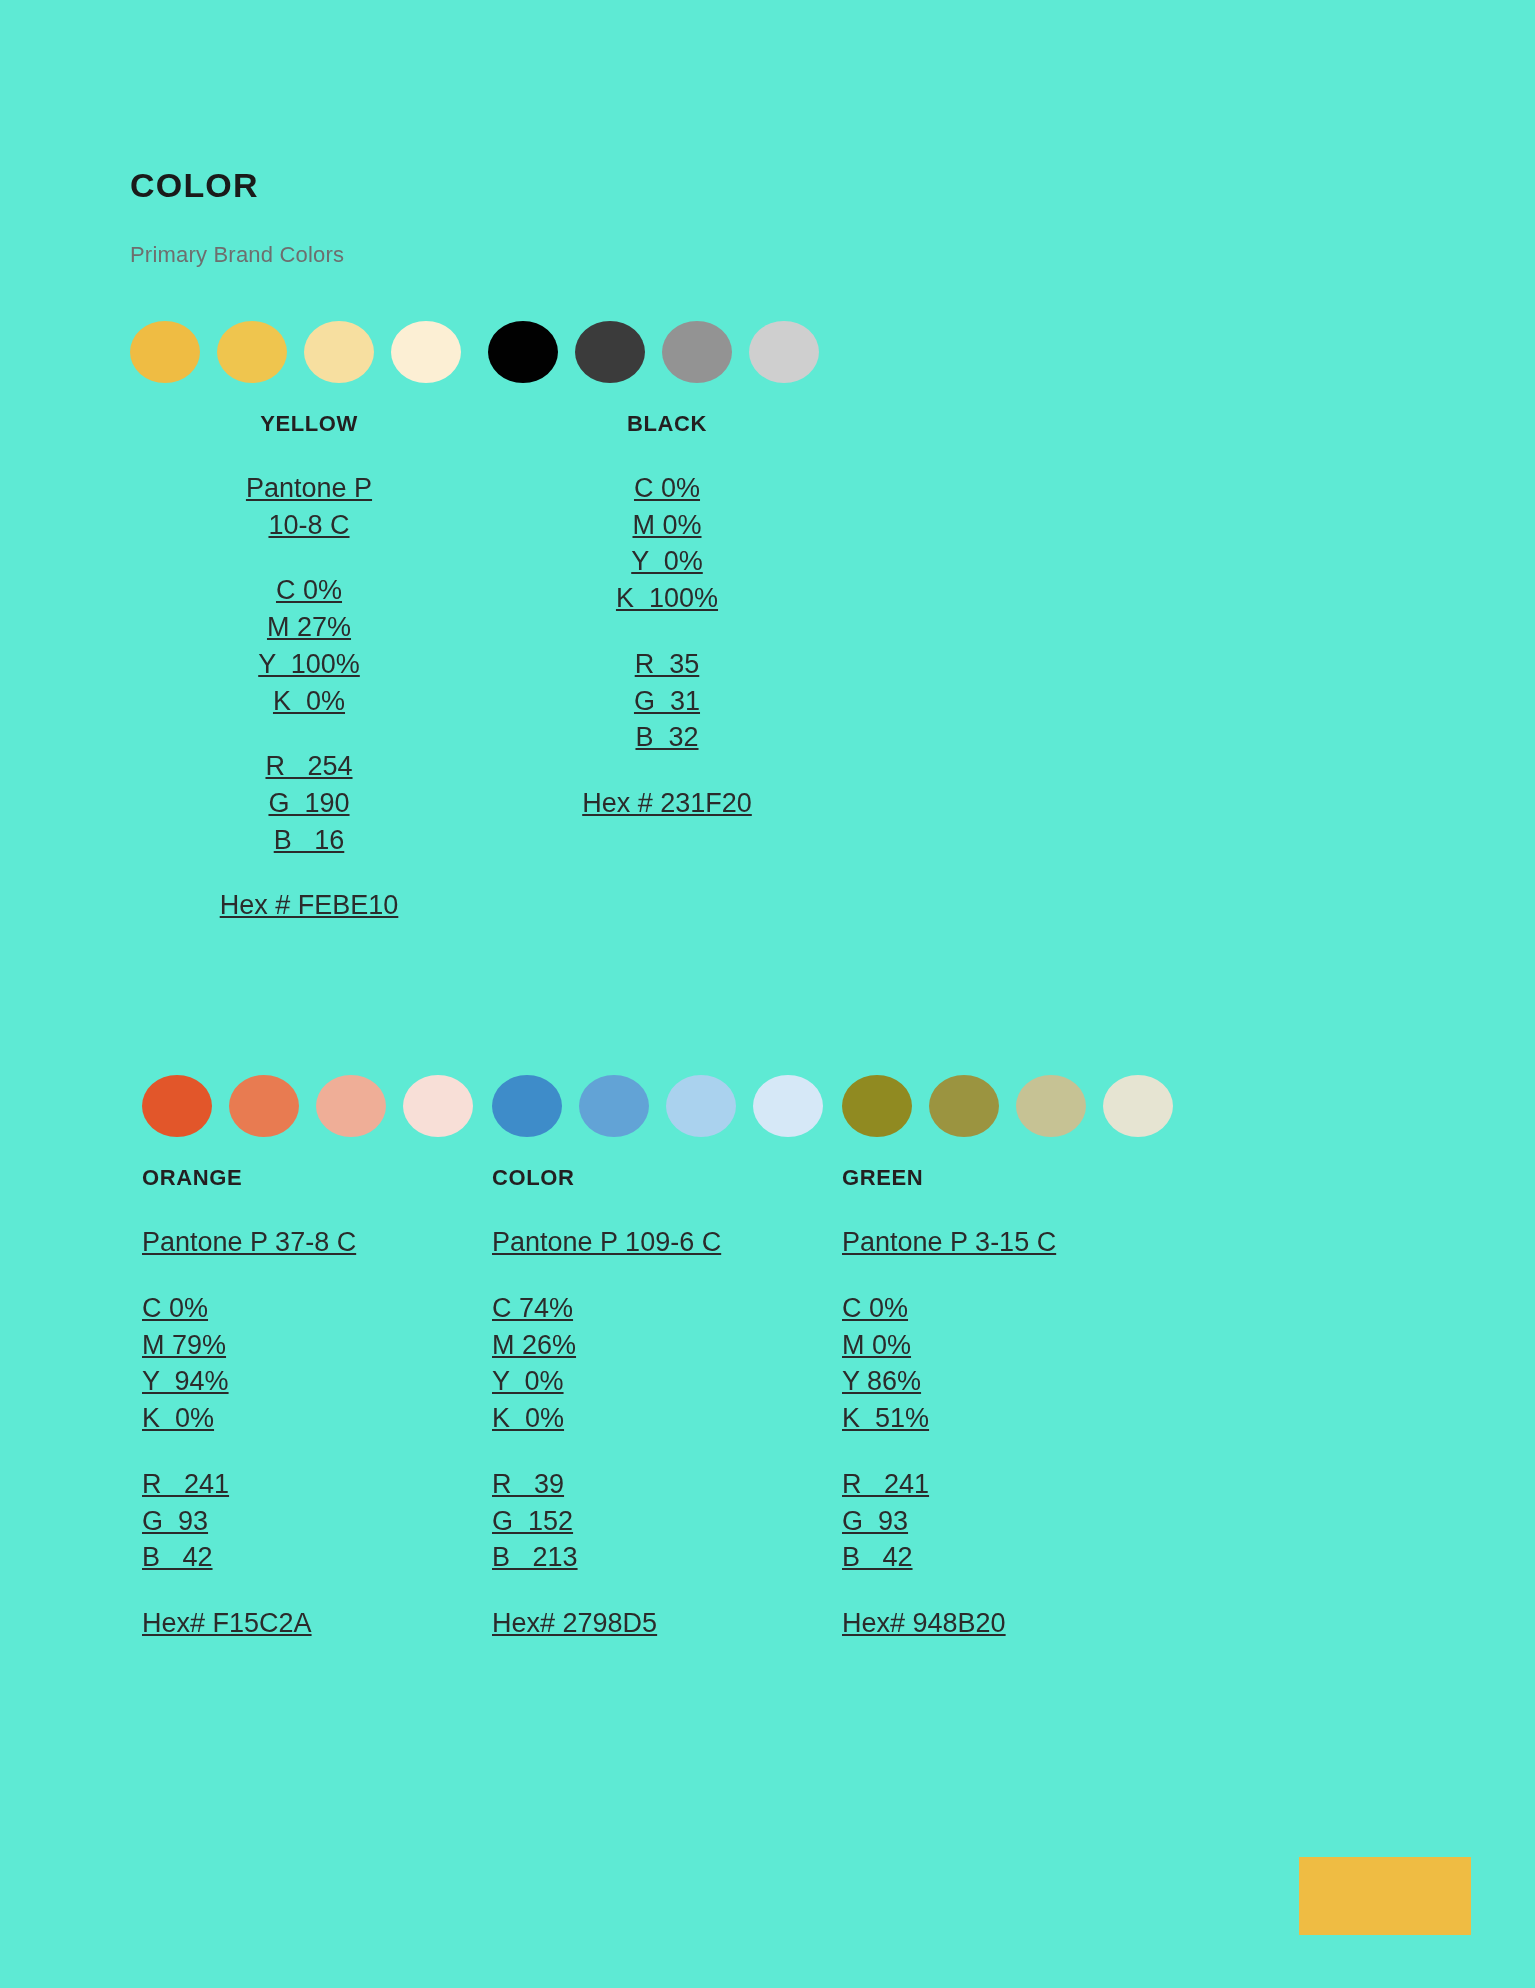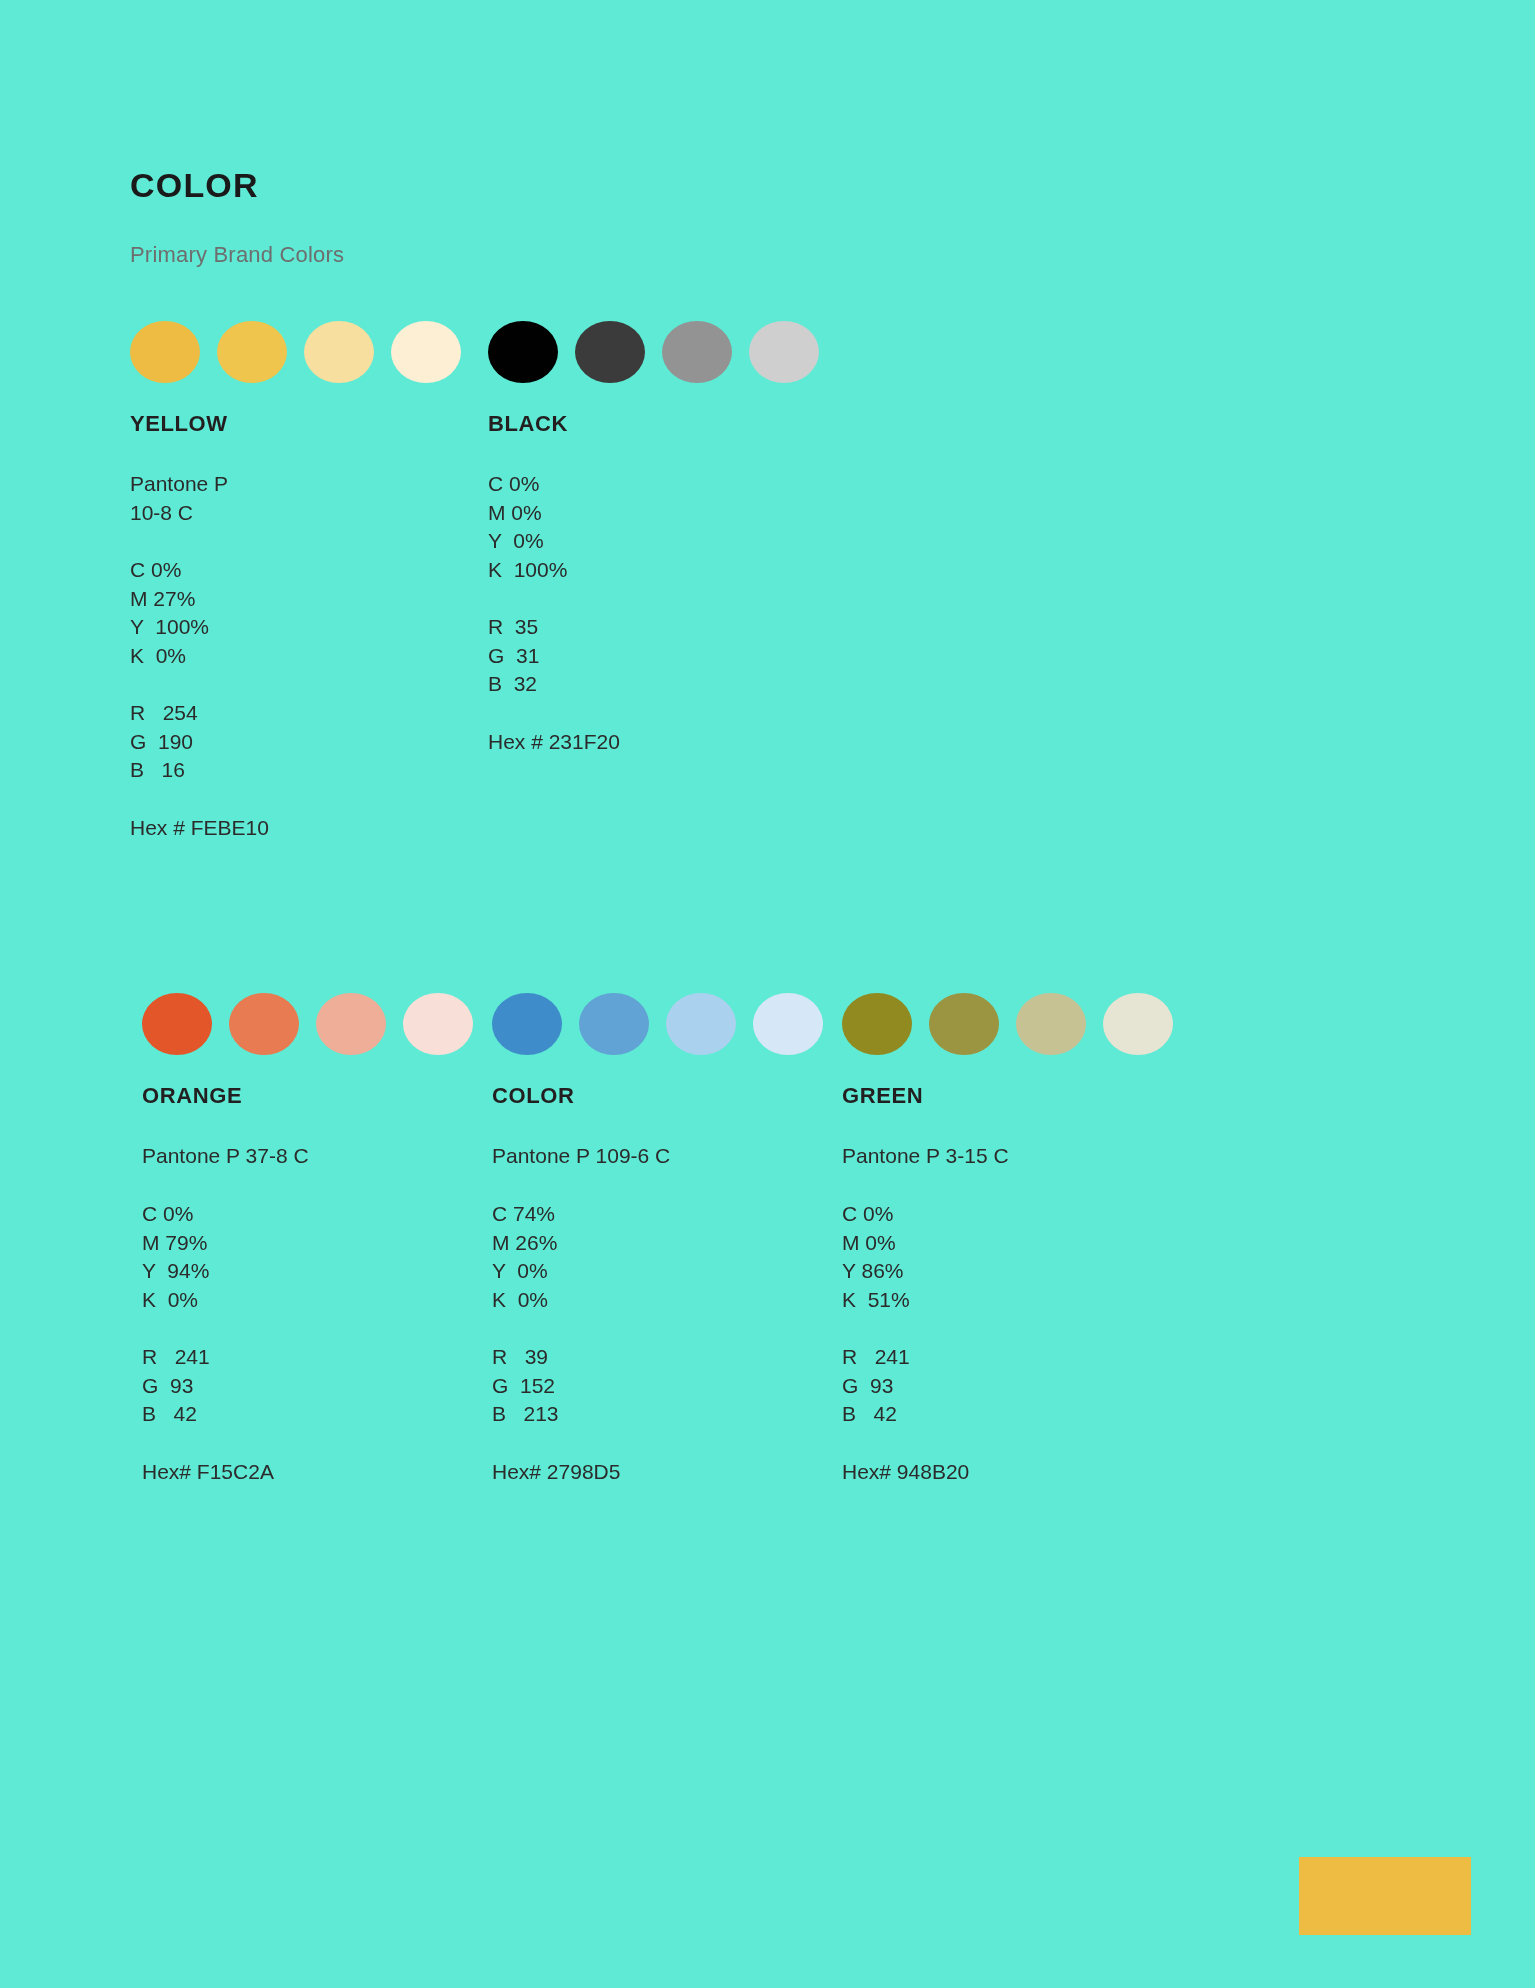--- a/index.html
+++ b/index.html
@@ -58,43 +58,45 @@
     height: 62px;
     border-radius: 50%;
   }
 
   
   .primary-grid {
     display: flex;
   }
   .primary-col {
     width: 358px;
+    text-align: center;
   }
   .secondary-grid {
     display: flex;
     margin-left: 12px;
   }
   .secondary-col {
     width: 350px;
   }
 
   .color-name {
     font-size: 22px;
     font-weight: bold;
     letter-spacing: 0.6px;
     color: #231f20;
     margin: 30px 0 0 0;
     line-height: 1;
   }
   .spec-block {
     margin-top: 35px;
-    font-size: 21px;
+    font-size: 27px;
     font-weight: 400;
     line-height: 1.36;
     color: #2b2b2b;
+    text-decoration: underline;
   }
   .spec-line {
     white-space: pre;
   }
   .spec-gap {
     height: 29px;
   }
 
   
   .primary-section { margin-top: 8px; }

